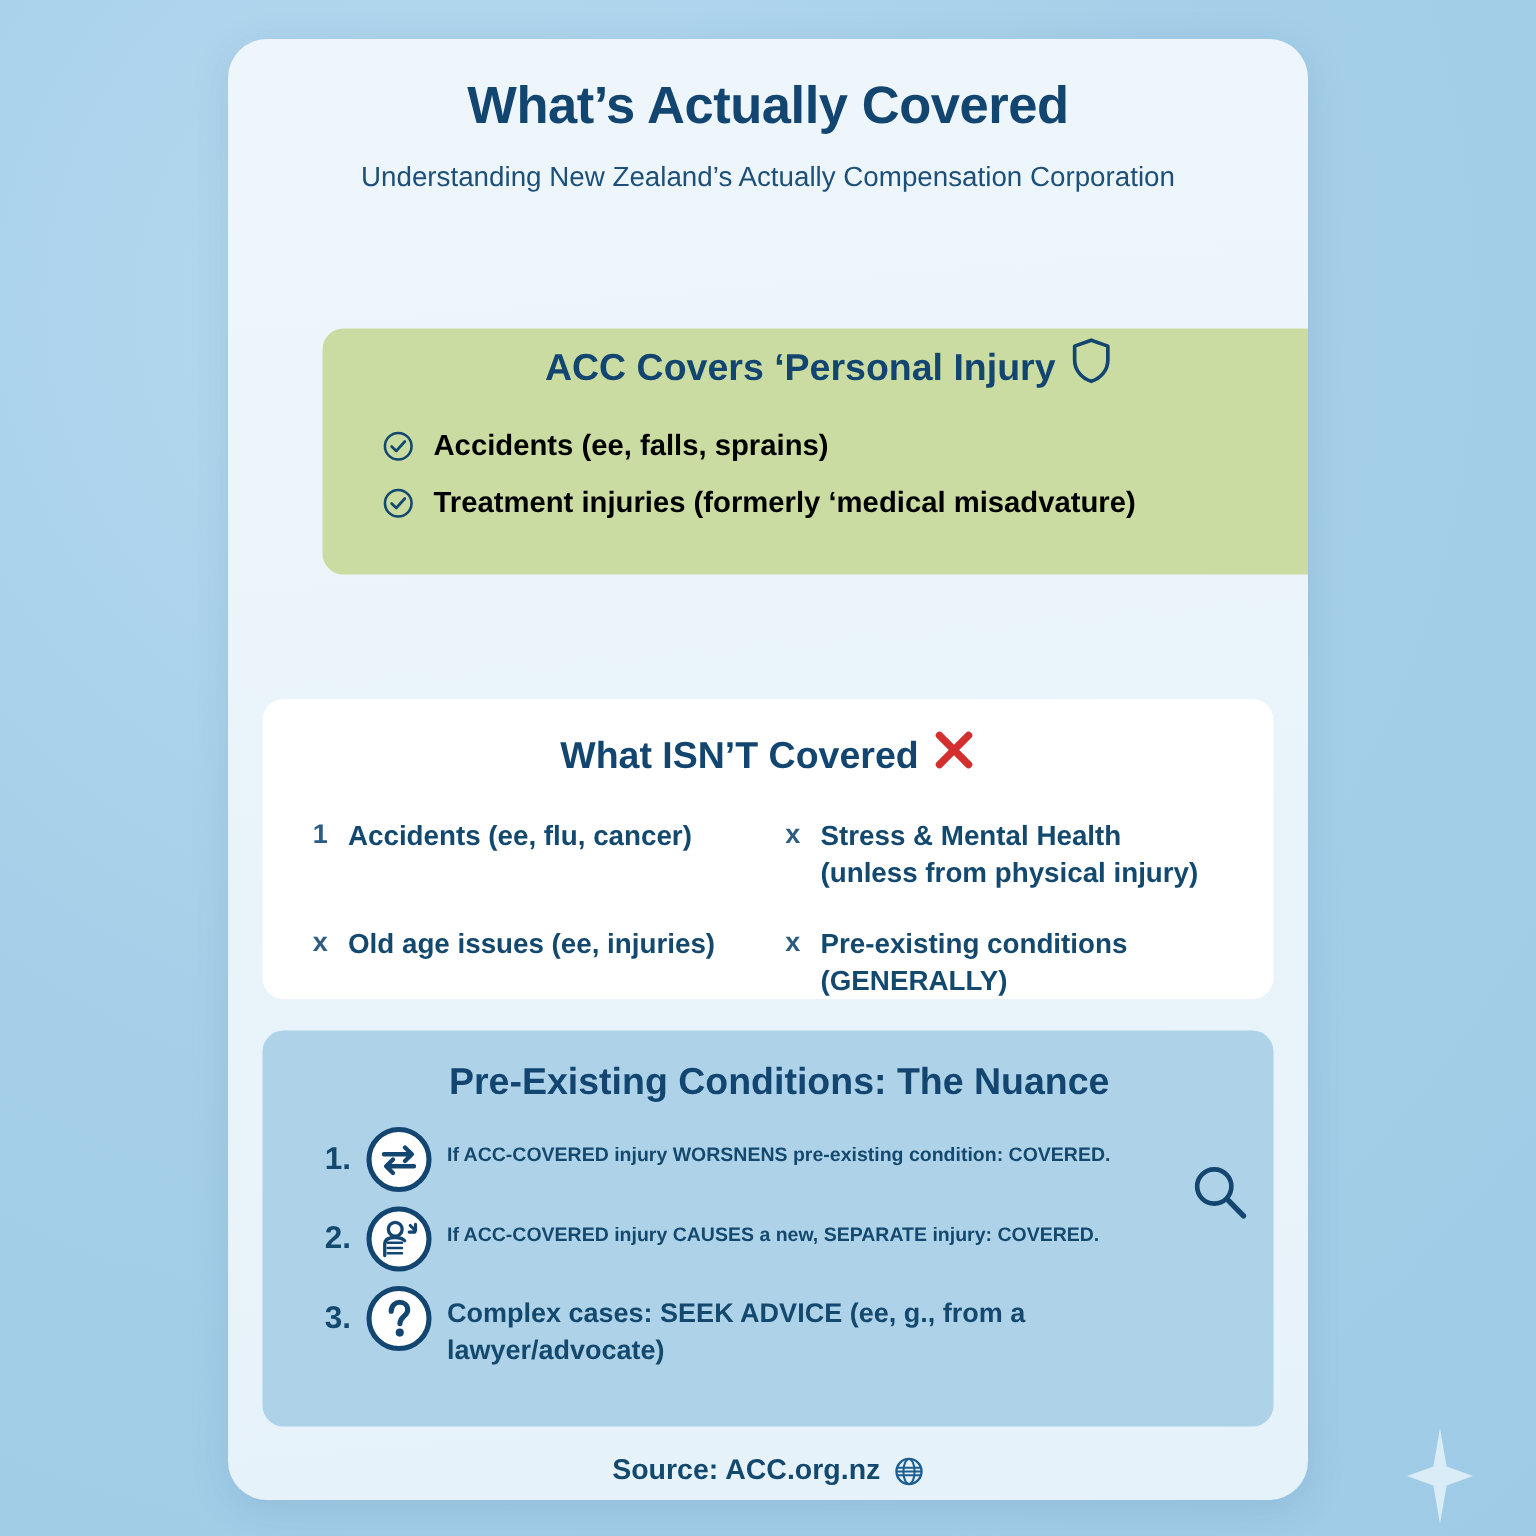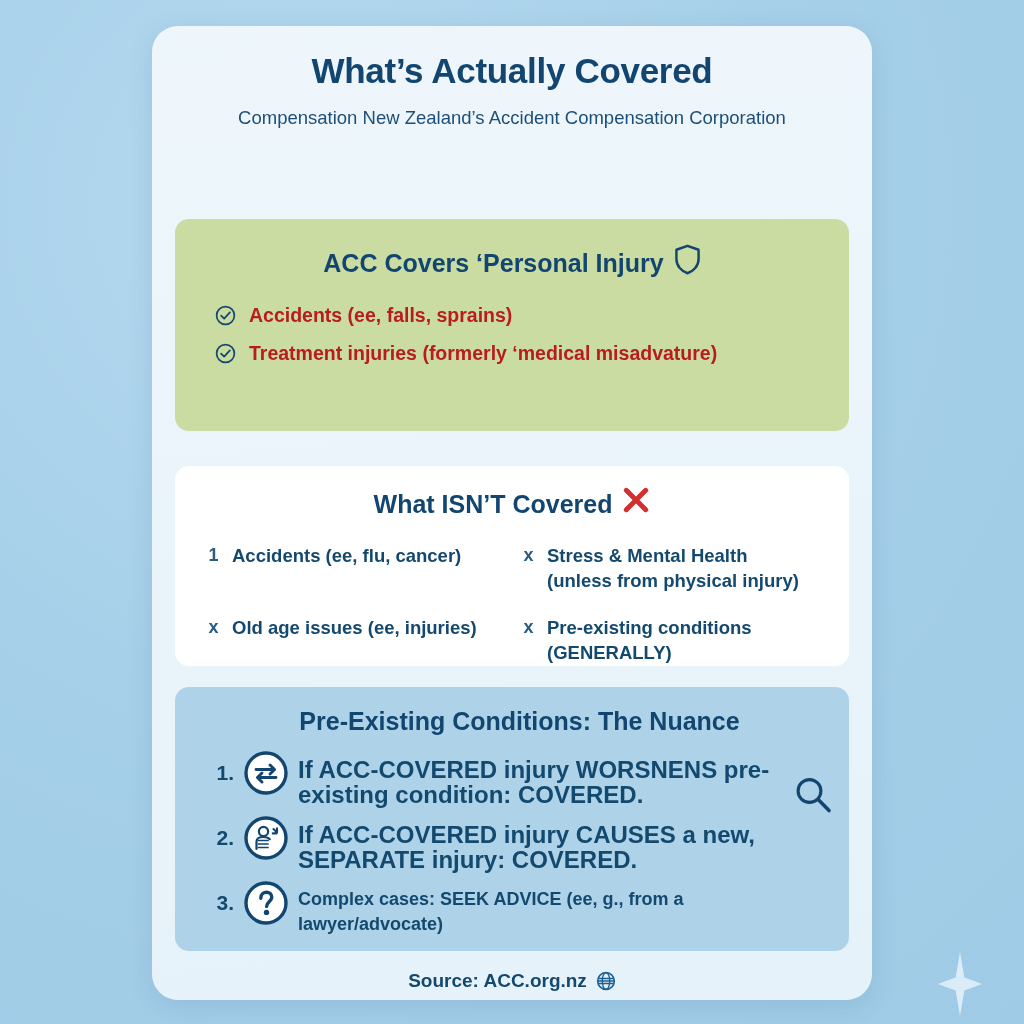--- a/index.html
+++ b/index.html
@@ -87,32 +87,33 @@
     line-height: 32px;
     display: flex;
     align-items: center;
     justify-content: center;
     gap: 10px;
   }
 
   
   #sec-covered {
     top: 193px;
-    height: 212px;
+    height: 164px;
     background: #cbdca2;
-    padding: 25px 26px 0 26px;
+    padding: 6px 26px 0 26px;
+    margin-left: 40px;
   }
   #sec-covered .sec-head { margin-bottom: 20px; }
 
   .chk-row {
     display: flex;
     align-items: flex-start;
     gap: 13px;
     margin: 0 0 12px 14px;
-    color: #b91c1c;
+    color: #000000;
     font-size: 19.5px;
     font-weight: bold;
     line-height: 26px;
   }
   .chk-row .txt { font-weight: bold; }
 
   .circle-check {
     flex: 0 0 auto;
     width: 21px; height: 21px;
     margin-top: 3px;
@@ -177,21 +178,21 @@
     line-height: 44px;
     text-align: right;
   }
   .nu-icon {
     flex: 0 0 auto;
     width: 44px; height: 44px;
   }
   .nu-text {
     color: #14496f;
     font-weight: bold;
-    font-size: 24px;
+    font-size: 13px;
     line-height: 25px;
     padding-top: 6px;
     max-width: 520px;
   }
   .nu-text.wide { max-width: 588px; font-size: 18px; }
 
   .magnifier {
     position: absolute;
     right: 14px;
     top: 86px;
@@ -217,21 +218,21 @@
 </head>
 <body>
 
 <div id="backdrop"></div>
 <div class="sparkle"></div>
 
 <div id="card">
 
   <div class="header">
     <div class="title-line">What’s Actually Covered</div>
-    <div class="subtitle">Compensation New Zealand’s Accident Compensation Corporation</div>
+    <div class="subtitle">Understanding New Zealand’s Actually Compensation Corporation</div>
   </div>
 
   <div class="sec" id="sec-covered">
     <div class="sec-head">
       <span>ACC Covers ‘Personal Injury</span>
       <span>
         <svg width="27" height="31" viewBox="0 0 24 28" fill="none">
           <path d="M12 1.6 L22 5.2 V13.5 C22 20 17.4 24.6 12 26.4 C6.6 24.6 2 20 2 13.5 V5.2 Z" stroke="#12456f" stroke-width="2.2" fill="none" stroke-linejoin="round"></path>
         </svg>
       </span>

